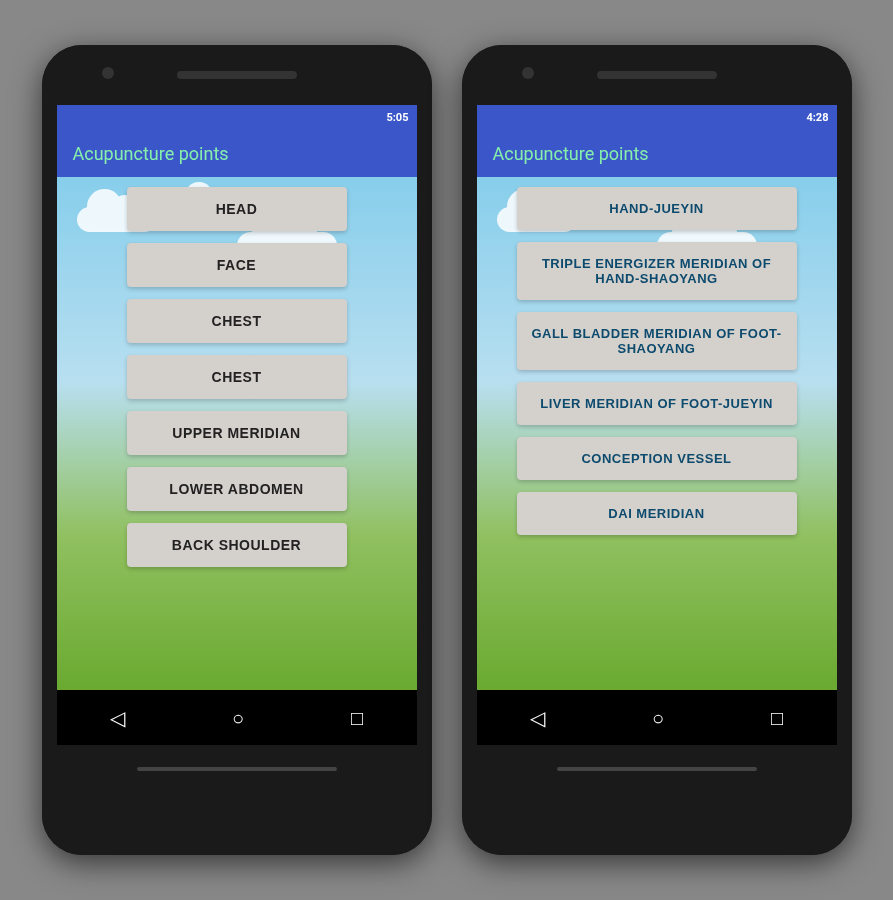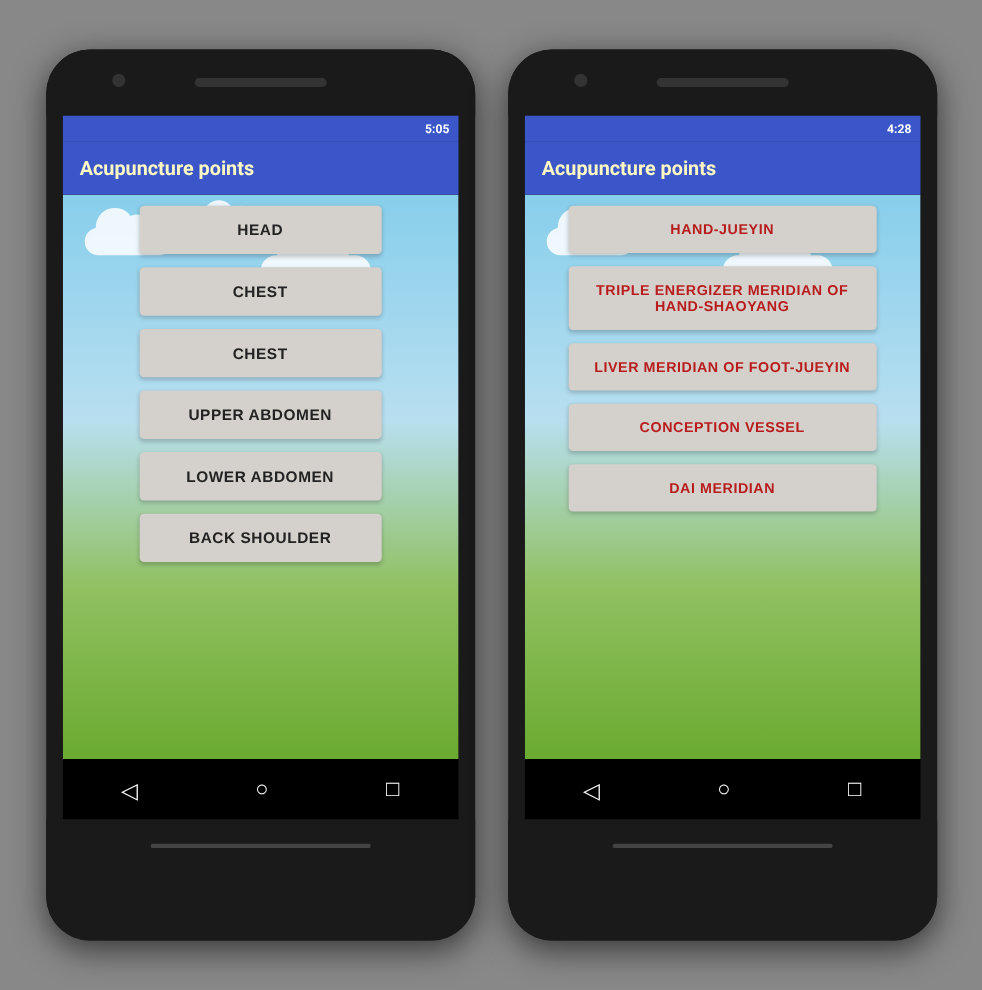--- a/index.html
+++ b/index.html
@@ -122,23 +122,23 @@
       width: 100%;
       height: 48px;
       background: #3a56c8;
       display: flex;
       align-items: center;
       padding: 0 16px;
       flex-shrink: 0;
     }
 
     .app-bar-title {
-      color: #fef9c3;
+      color: #86efac;
       font-size: 18px;
-      font-weight: 700;
+      font-weight: 400;
     }
 
     .screen-content {
       flex: 1;
       overflow: hidden;
       position: relative;
     }
 
     .sky-bg {
       position: absolute;
@@ -173,21 +173,21 @@
 
     .menu-button-wide {
       width: 280px;
       padding: 14px 10px;
       background: #d4d0cc;
       border: none;
       border-radius: 4px;
       font-size: 13px;
       font-weight: bold;
       letter-spacing: 0.5px;
-      color: #b91c1c;
+      color: #0c4a6e;
       cursor: pointer;
       text-align: center;
       box-shadow: 0 2px 4px rgba(0,0,0,0.2);
     }
 
     
     .cloud {
       position: absolute;
       background: white;
       border-radius: 50px;
@@ -231,23 +231,24 @@
     </div>
 
     <div class="screen-content">
       <div class="sky-bg">
         <div class="cloud cloud1"></div>
         <div class="cloud cloud2"></div>
         <div class="cloud cloud3"></div>
       </div>
       <div class="buttons-container">
         <button class="menu-button">HEAD</button>
+        <button class="menu-button">FACE</button>
         <button class="menu-button">CHEST</button>
         <button class="menu-button">CHEST</button>
-        <button class="menu-button">UPPER ABDOMEN</button>
+        <button class="menu-button">UPPER MERIDIAN</button>
         <button class="menu-button">LOWER ABDOMEN</button>
         <button class="menu-button">BACK SHOULDER</button>
       </div>
     </div>
 
     <div class="nav-bar">
       <span class="nav-icon">◁</span>
       <span class="nav-icon">○</span>
       <span class="nav-icon">□</span>
     </div>
@@ -275,20 +276,21 @@
     </div>
 
     <div class="screen-content">
       <div class="sky-bg">
         <div class="cloud cloud1"></div>
         <div class="cloud cloud2"></div>
       </div>
       <div class="buttons-container">
         <button class="menu-button-wide">HAND-JUEYIN</button>
         <button class="menu-button-wide">TRIPLE ENERGIZER MERIDIAN OF HAND-SHAOYANG</button>
+        <button class="menu-button-wide">GALL BLADDER MERIDIAN OF FOOT-SHAOYANG</button>
         <button class="menu-button-wide">LIVER MERIDIAN OF FOOT-JUEYIN</button>
         <button class="menu-button-wide">CONCEPTION VESSEL</button>
         <button class="menu-button-wide">DAI MERIDIAN</button>
       </div>
     </div>
 
     <div class="nav-bar">
       <span class="nav-icon">◁</span>
       <span class="nav-icon">○</span>
       <span class="nav-icon">□</span>

